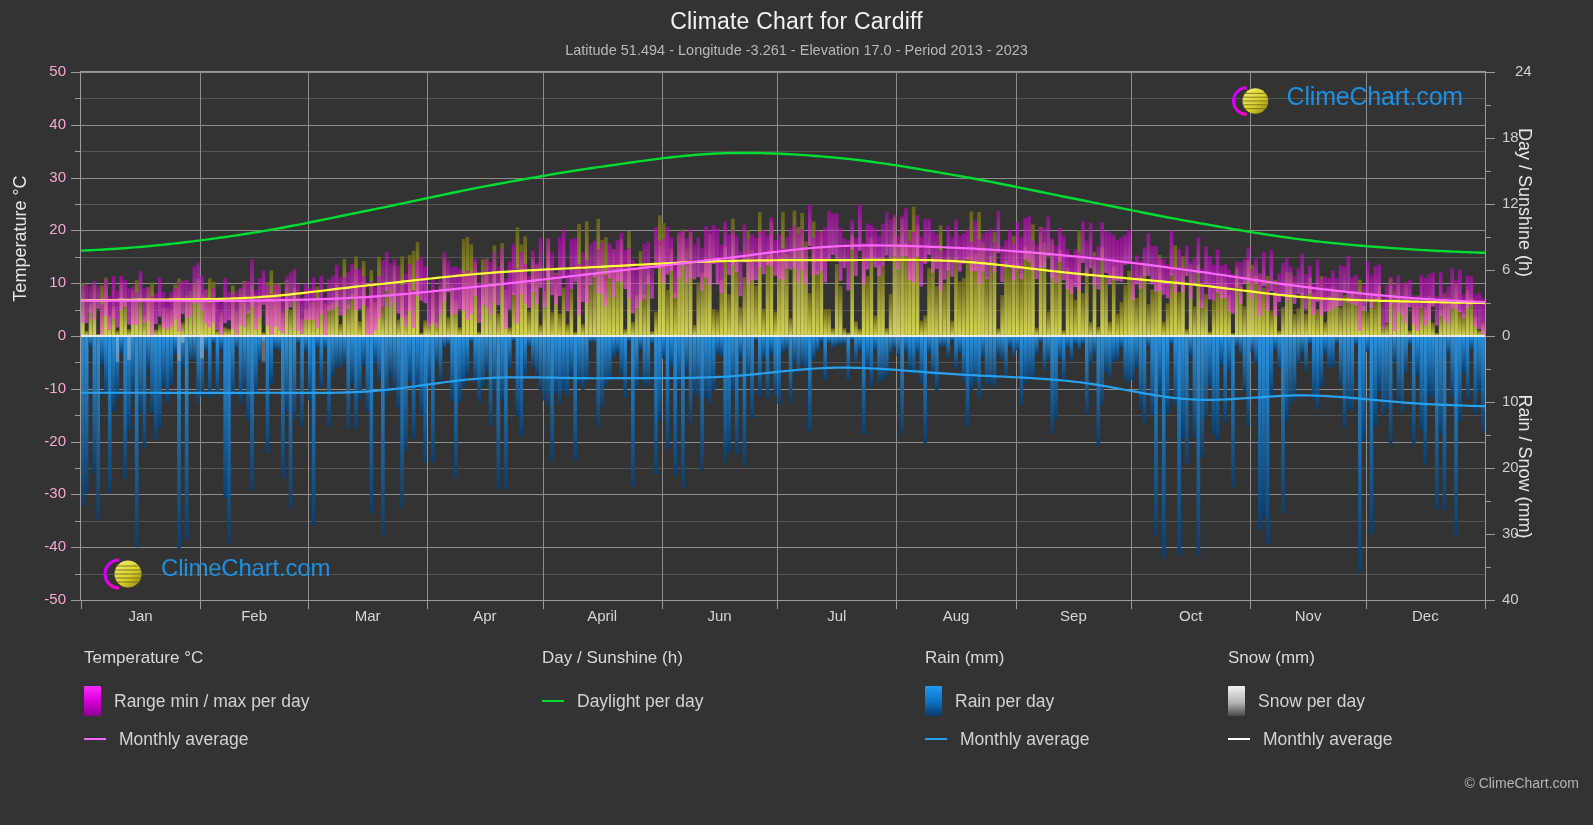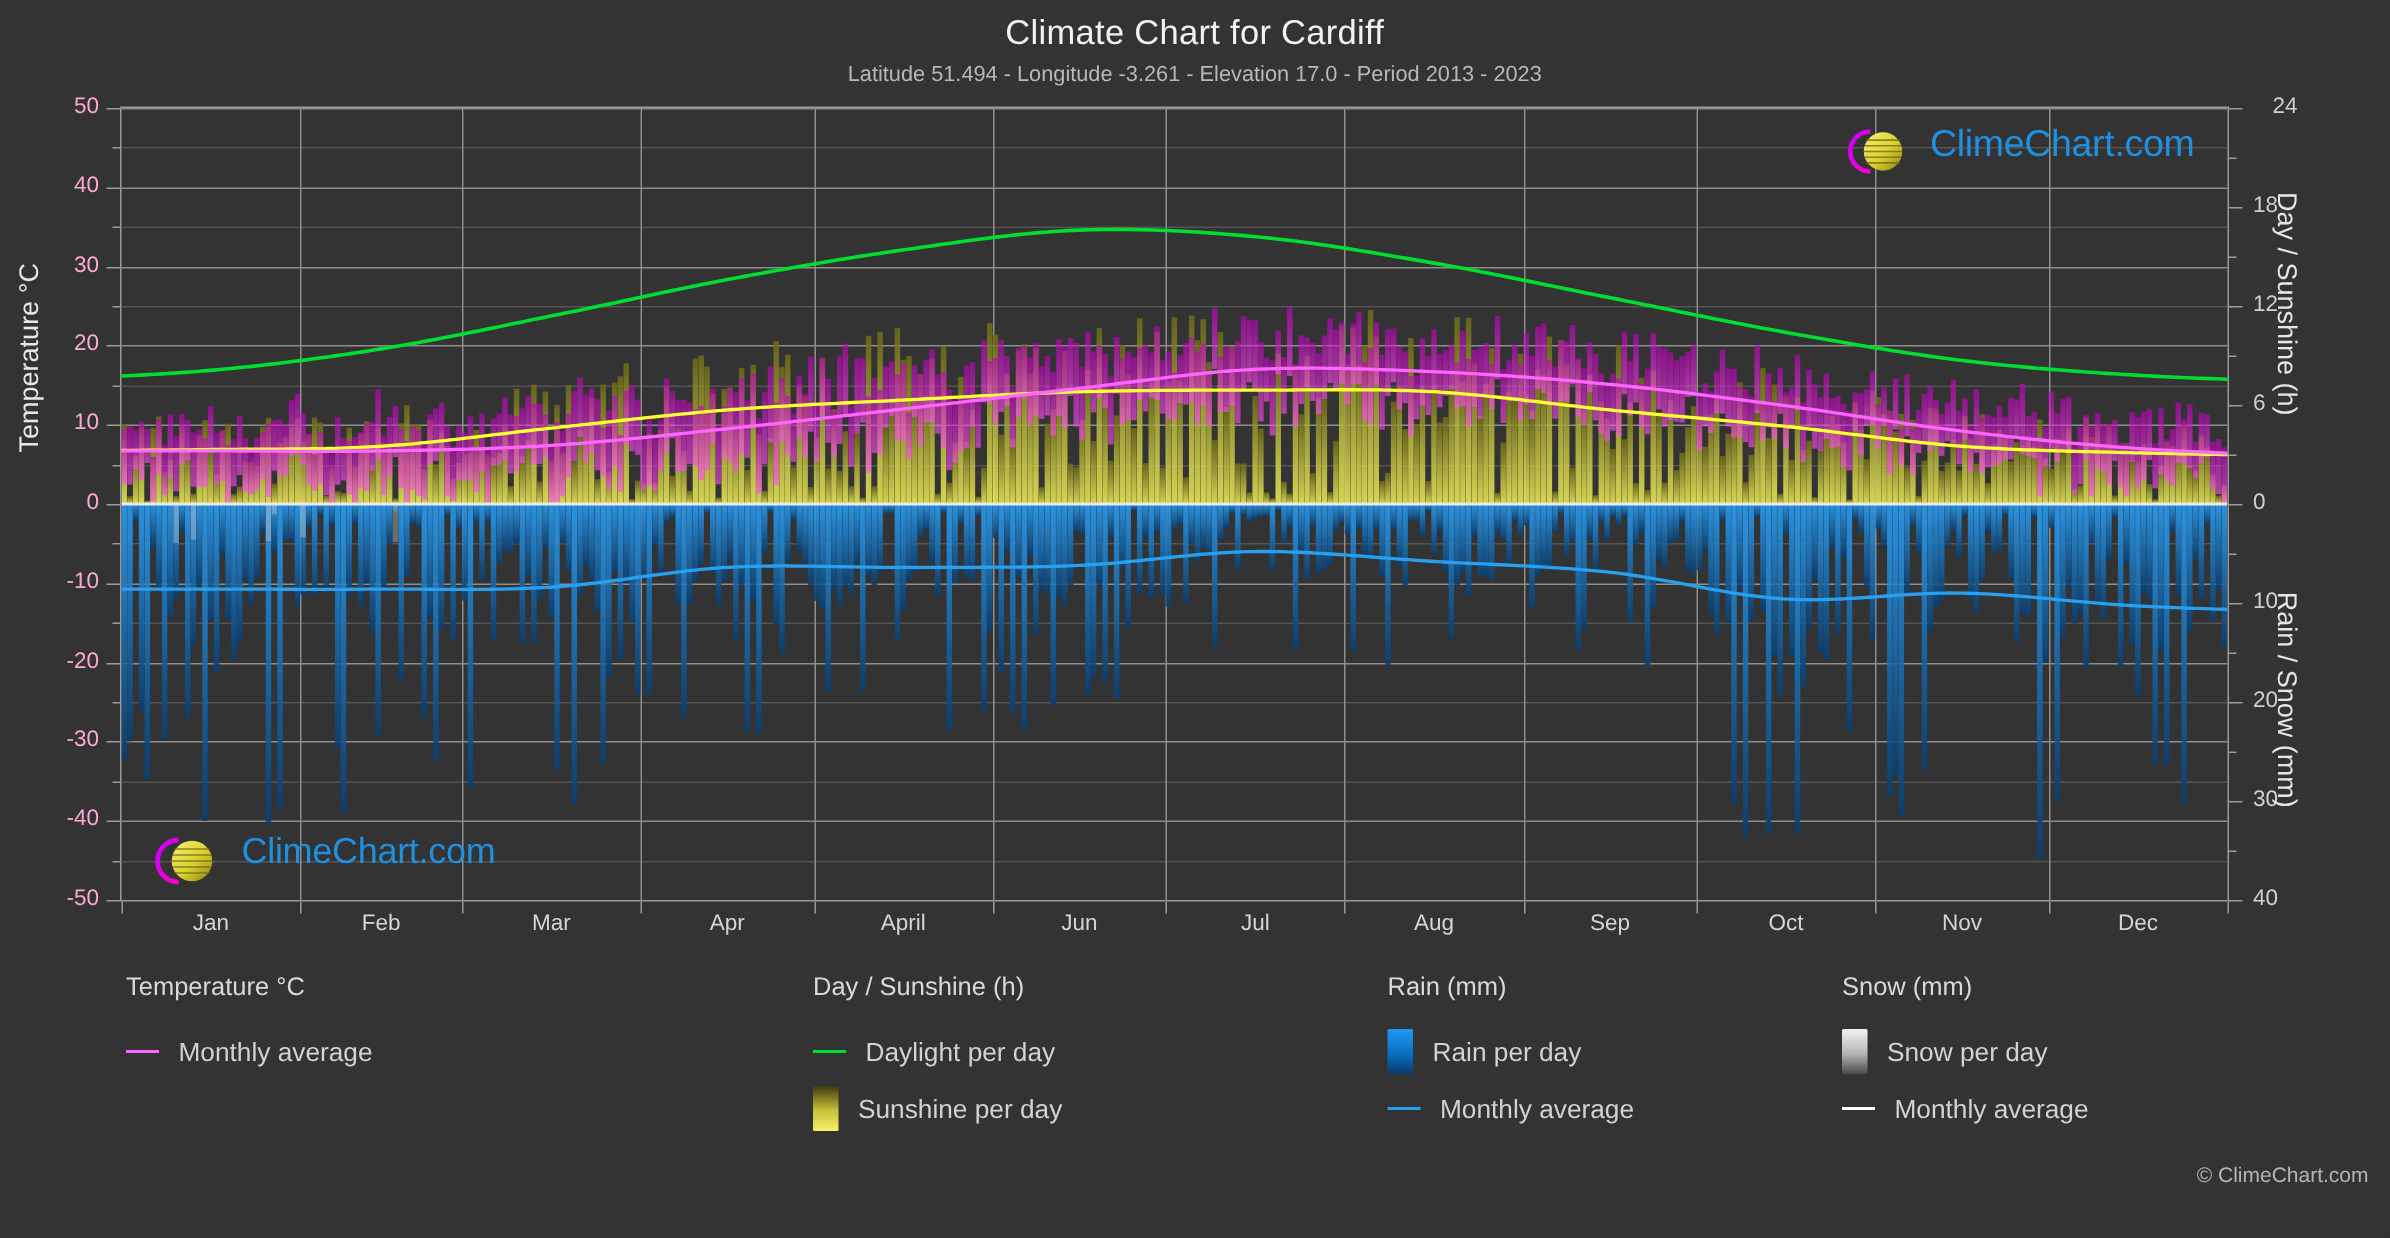--- a/index.html
+++ b/index.html
@@ -1405,37 +1405,37 @@
             </svg></span>
         <span class="wmtext">ClimeChart.com</span>
       </div>
     </div>
   </div>
 
   <div id="legend">
       <div class="lg-col" style="left: 84px;">
         <div class="lg-head">Temperature °C</div>
         <div class="lg-row">
+          <span class="lg-swatch" style="background: linear-gradient(rgb(255, 43, 255) 0%, rgb(224, 0, 224) 45%, rgb(138, 0, 144) 100%);"></span>
+          <span class="lg-text">Range min / max per day</span>
+        </div>
+        <div class="lg-row">
           <span class="lg-linewrap">
             <span class="lg-line" style="border-top-color: rgb(255, 102, 255);"></span>
           </span>
           <span class="lg-text">Monthly average</span>
         </div>
       </div>
       <div class="lg-col" style="left: 542px;">
         <div class="lg-head">Day / Sunshine (h)</div>
         <div class="lg-row">
           <span class="lg-linewrap">
             <span class="lg-line" style="border-top-color: rgb(0, 221, 51);"></span>
           </span>
           <span class="lg-text">Daylight per day</span>
-        </div>
-        <div class="lg-row">
-          <span class="lg-swatch" style="background: linear-gradient(rgb(62, 58, 18) 0%, rgb(200, 192, 58) 55%, rgb(245, 242, 106) 100%);"></span>
-          <span class="lg-text">Sunshine per day</span>
         </div>
       </div>
       <div class="lg-col" style="left: 925px;">
         <div class="lg-head">Rain (mm)</div>
         <div class="lg-row">
           <span class="lg-swatch" style="background: linear-gradient(rgb(31, 155, 245) 0%, rgb(11, 110, 192) 55%, rgb(10, 58, 104) 100%);"></span>
           <span class="lg-text">Rain per day</span>
         </div>
         <div class="lg-row">
           <span class="lg-linewrap">

